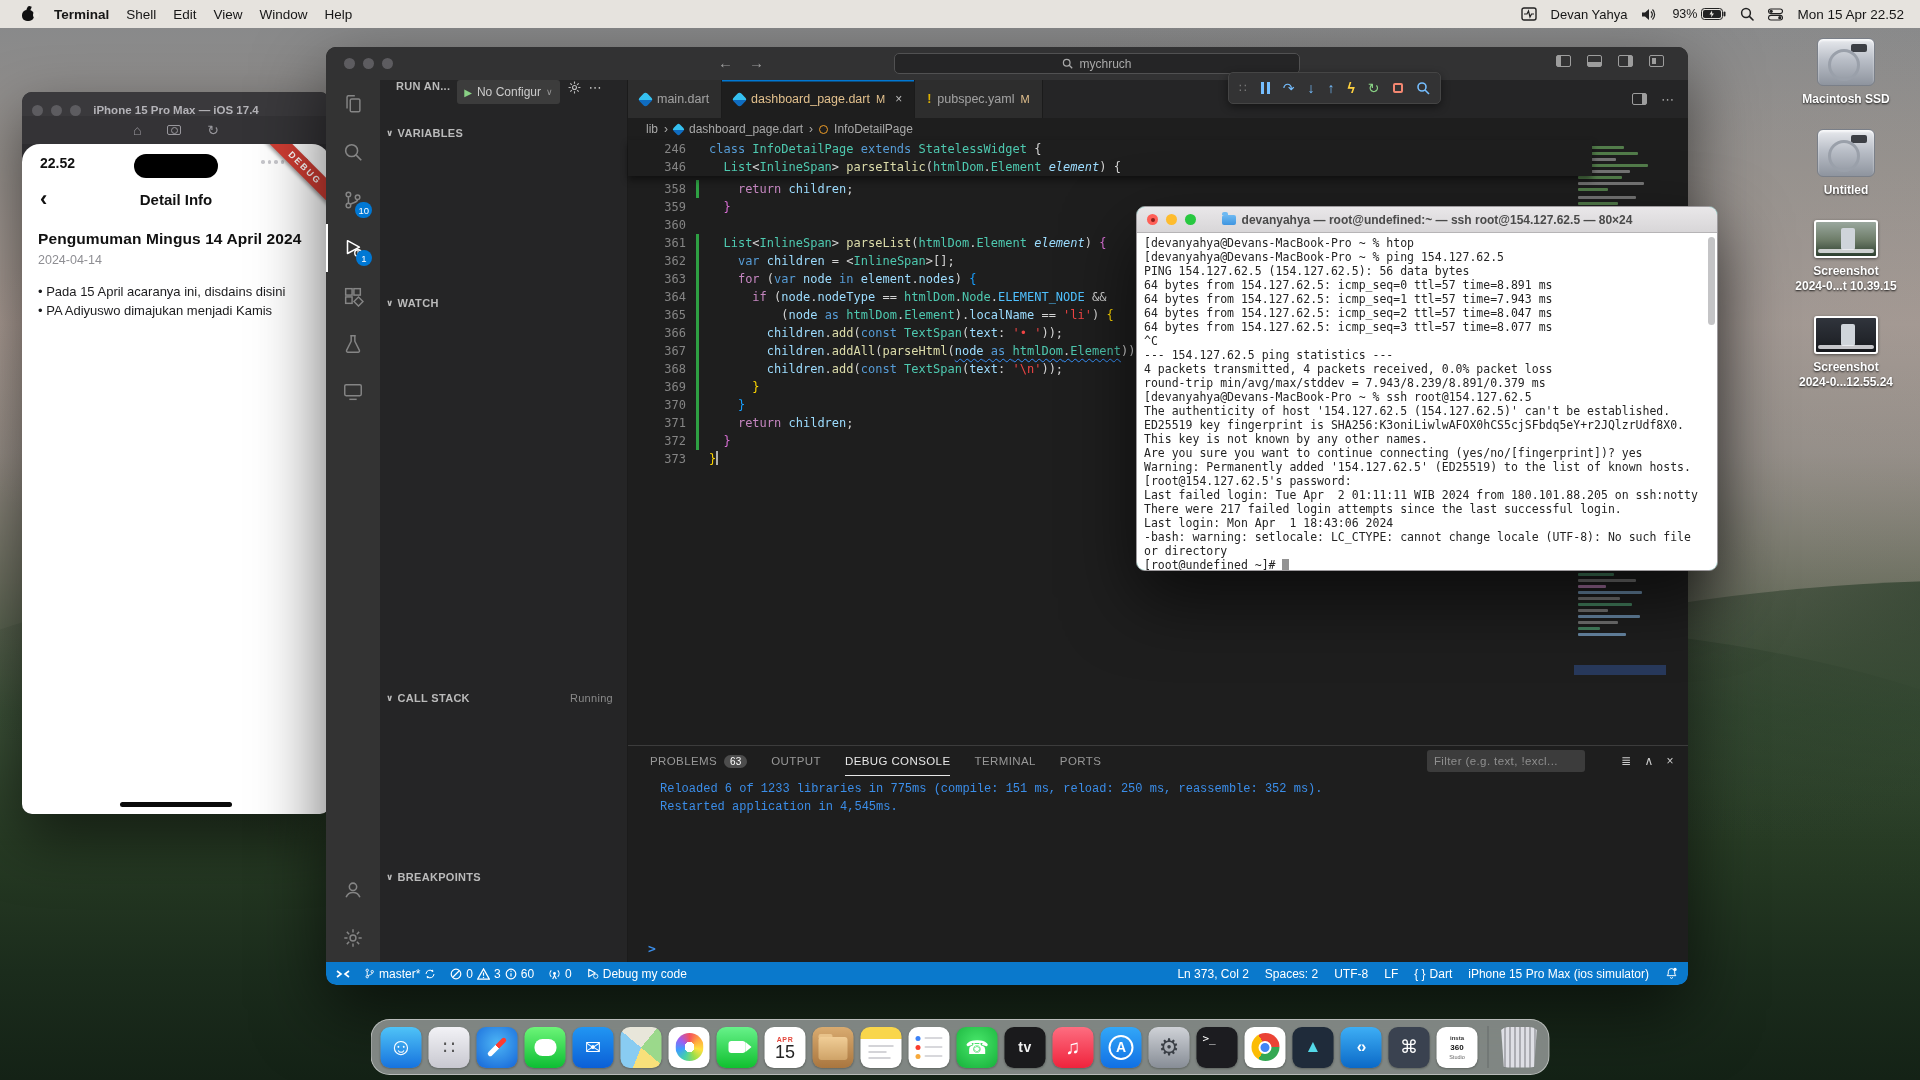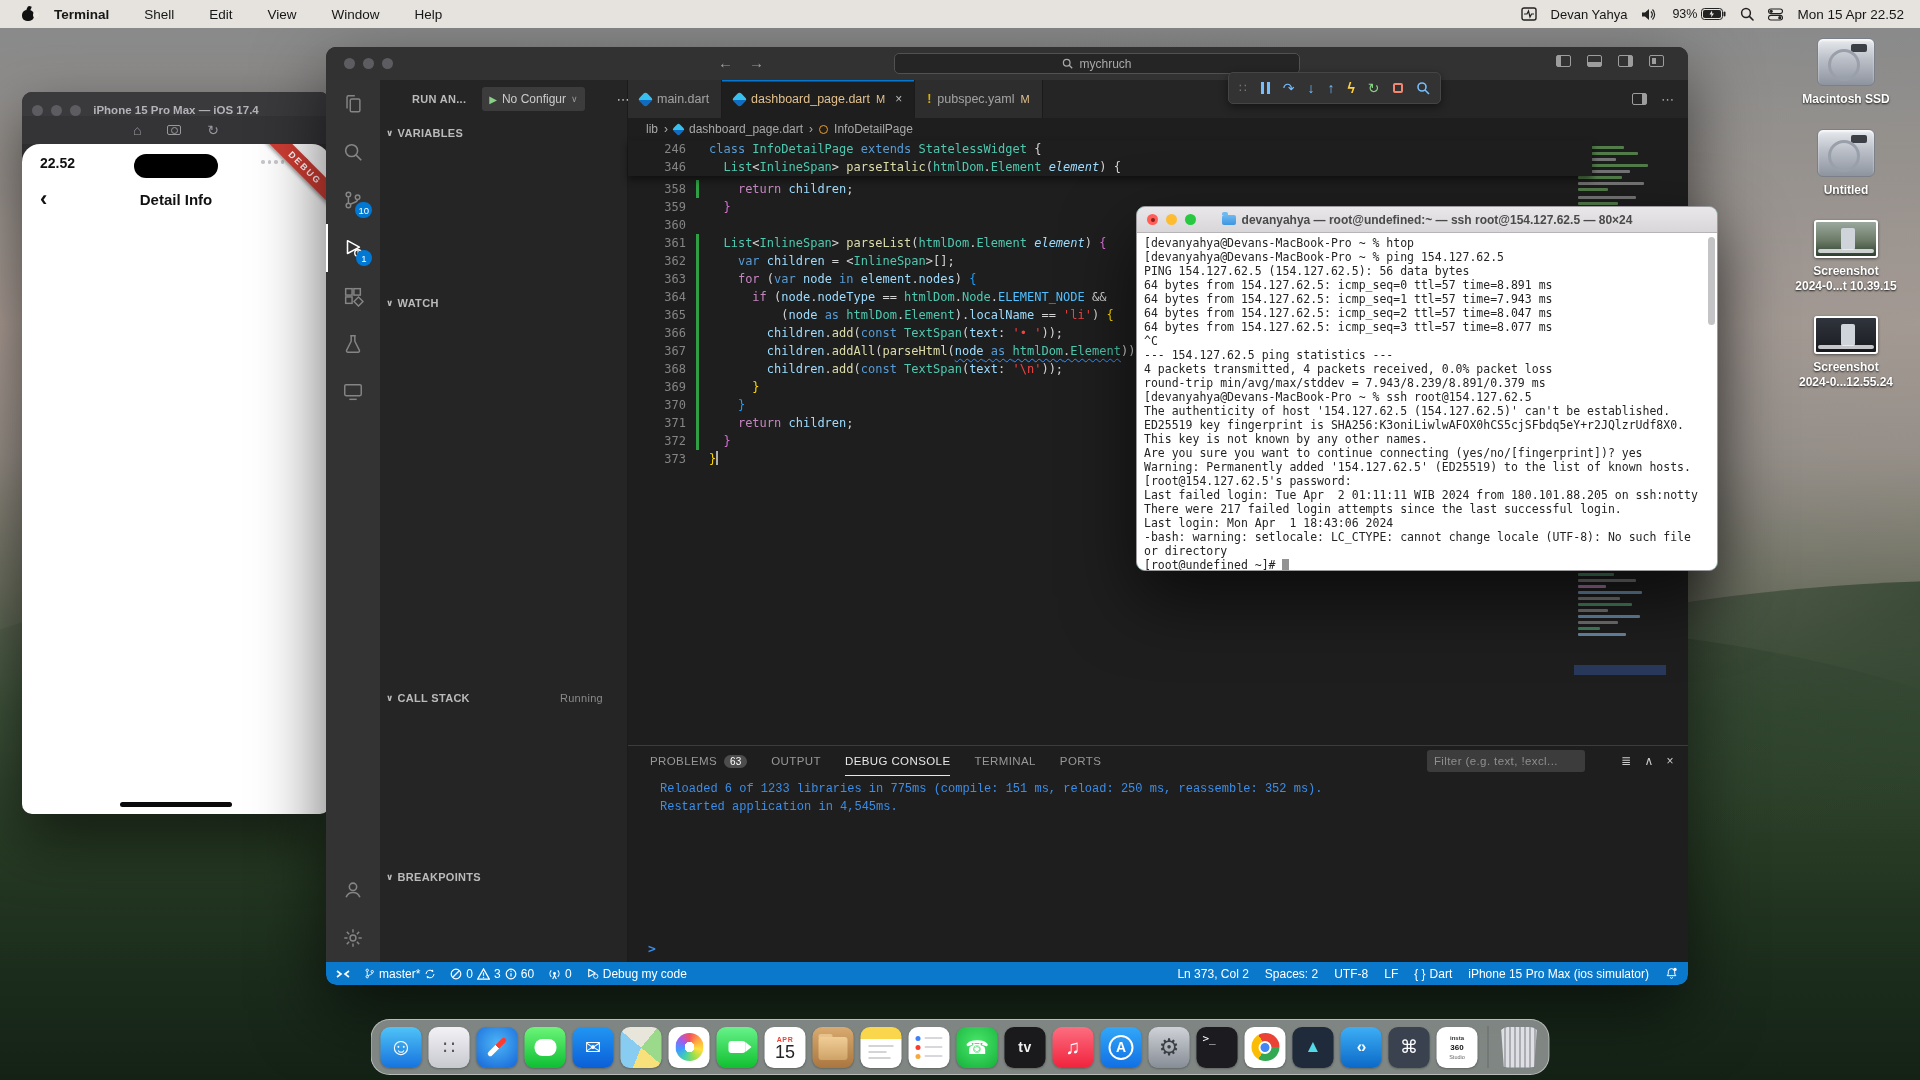--- a/index.html
+++ b/index.html
@@ -10,21 +10,21 @@
     radial-gradient(1200px 500px at 80% 30%, rgba(150,150,150,.45), rgba(150,150,150,0) 70%),
     linear-gradient(180deg,#86888a 0%,#97918c 16%,#a89a92 30%,#958d85 42%,#6c6f5f 54%,#3c5138 66%,#273b24 78%,#1b2c1c 90%,#142216 100%);}
   .wallpaper .ridge{position:absolute;width:1400px;height:420px;background:radial-gradient(60% 100% at 50% 0%,rgba(38,58,38,.85),rgba(38,58,38,0) 75%);border-radius:50%;}
   
   .menubar{position:absolute;left:0;top:0;width:1920px;height:28px;background:rgba(236,233,227,.94);display:flex;align-items:center;z-index:50;font-size:13.5px;color:#161616}
   .menubar .apple{width:15px;height:15px;margin-left:21px;position:relative}
   .menubar .apple .body{position:absolute;left:1px;top:3px;width:12px;height:11px;background:#111;border-radius:5px 5px 5px 5px}
   .menubar .apple .bite{position:absolute;right:-3px;top:5px;width:6px;height:6px;background:#ece9e3;border-radius:50%}
   .menubar .apple .leaf{position:absolute;left:6px;top:-1px;width:4px;height:5px;background:#111;border-radius:60% 0 60% 0;transform:rotate(20deg)}
   .menubar .appname{font-weight:700;margin-left:18px}
-  .menubar .mitem{margin-left:35px}
+  .menubar .mitem{margin-left:17px}
   .menubar .spacer{flex:1}
   .mb-right{display:flex;align-items:center;gap:14px;margin-right:16px}
   .mb-right svg{display:block}
   .mb-user{font-size:13px}
   .mb-batt{display:flex;align-items:center;gap:4px;font-size:12.5px}
   
   .desk-icons{position:absolute;right:14px;top:38px;width:120px;z-index:5}
   .desk-item{display:flex;flex-direction:column;align-items:center;margin-bottom:22px}
   .drive{width:58px;height:48px;background:linear-gradient(180deg,#e8eaee 0%,#b9bec7 45%,#8e949e 100%);border-radius:6px;border:1px solid #7a7f88;position:relative;box-shadow:inset 0 2px 2px rgba(255,255,255,.7)}
   .drive:after{content:"";position:absolute;left:10px;top:10px;width:26px;height:26px;border:3px solid #9aa0aa;border-radius:50%}
@@ -75,27 +75,27 @@
   .lay-ic.r:after{content:"";position:absolute;right:0;top:0;bottom:0;width:4px;background:#9d9d9d}
   .lay-ic.g:after{content:"";position:absolute;left:2px;top:2px;right:2px;bottom:2px;background:linear-gradient(90deg,#9d9d9d 45%,transparent 45%)}
   
   .actbar{position:absolute;left:0;top:33px;bottom:23px;width:54px;background:#333333}
   .act{position:relative;height:48px;display:flex;align-items:center;justify-content:center;color:#858585}
   .act.sel{color:#fff;box-shadow:inset 2px 0 0 #fff}
   .act .badge{position:absolute;right:8px;bottom:6px;min-width:16px;height:16px;border-radius:9px;background:#0078d4;color:#fff;font-size:9.5px;display:flex;align-items:center;justify-content:center;padding:0 3px}
   .act-bottom{position:absolute;bottom:0;left:0;width:54px}
   
   .sidebar{position:absolute;left:54px;top:33px;width:248px;bottom:23px;background:#252526;border-right:1px solid #1b1b1b}
-  .run-head{height:38px;display:flex;align-items:center;padding:0 8px 0 32px;gap:16px}
+  .run-head{height:38px;display:flex;align-items:flex-start;padding:0 8px 0 16px;gap:7px}
   .run-head .hl{font-size:11px;font-weight:700;color:#bbb;letter-spacing:.3px;white-space:nowrap}
   .cfg{height:24px;background:#3c3c3c;border-radius:3px;display:flex;align-items:center;gap:5px;padding:0 7px;font-size:12px;color:#ccc;flex:0 0 auto}
   .cfg .play{color:#89d185;font-size:10px}
   .sec-head{height:22px;display:flex;align-items:center;font-size:11px;font-weight:700;color:#bbb;padding-left:6px;letter-spacing:.3px}
   .sec-head .chev{font-size:9px;margin-right:4px;color:#bbb}
-  .sec-right{margin-left:auto;margin-right:24px;font-weight:400;color:#8a8a8a;font-size:11px}
+  .sec-right{margin-left:auto;margin-right:14px;font-weight:400;color:#8a8a8a;font-size:11px}
   .bp-row{display:flex;align-items:center;gap:7px;height:22px;padding-left:20px;font-size:12.5px;color:#ccc}
   .cb{width:14px;height:14px;border-radius:3px;border:1px solid #8a8a8a;background:transparent}
   .cb.on{background:#0078d4;border-color:#0078d4;color:#fff;font-size:10px;display:flex;align-items:center;justify-content:center}
   
   .edarea{position:absolute;left:302px;top:33px;right:0;bottom:240px;background:#1e1e1e}
   .tabs{position:absolute;left:0;top:0;right:0;height:38px;background:#252526;display:flex}
   .tab{display:flex;align-items:center;gap:6px;padding:0 12px;font-size:12.5px;background:#2d2d2d;color:rgba(255,255,255,.55);border-right:1px solid #1b1b1b}
   .tab.active{background:#1e1e1e;color:#e2c08d;box-shadow:inset 0 1.5px 0 #0078d4}
   .tab .mod{color:#e2c08d;font-size:11px}
   .tab .close{color:#bbb;margin-left:4px;font-size:12px}
@@ -313,20 +313,28 @@
       <svg class="ph-wifi" width="18" height="13" viewBox="0 0 18 13">
           <path d="M1 4.2 A11.5 11.5 0 0 1 17 4.2" fill="none" stroke="#111" stroke-width="1.8" stroke-linecap="round"></path>
           <path d="M4 7.4 A7 7 0 0 1 14 7.4" fill="none" stroke="#111" stroke-width="1.8" stroke-linecap="round"></path>
           <circle cx="9" cy="11" r="1.7" fill="#111"></circle>
         </svg>
     </div>
     <div class="ribbon">DEBUG</div>
     <div class="ph-nav">
       <span class="ph-back">‹</span>
       <span class="ph-navtitle">Detail Info</span>
+    </div>
+    <div class="ph-article">
+      <div class="ph-h1">Pengumuman Mingus 14 April 2024</div>
+      <div class="ph-date">2024-04-14</div>
+      <div class="ph-ul">
+        <div>Pada 15 April acaranya ini, disdains disini</div>
+        <div>PA Adiyuswo dimajukan menjadi Kamis</div>
+      </div>
     </div>
     <div class="home-ind"></div>
   </div>
 </div>
 
 <div class="vsc">
   <div class="vs-title">
     <div class="tl tl-dim">
         <i></i>
         <i></i>

